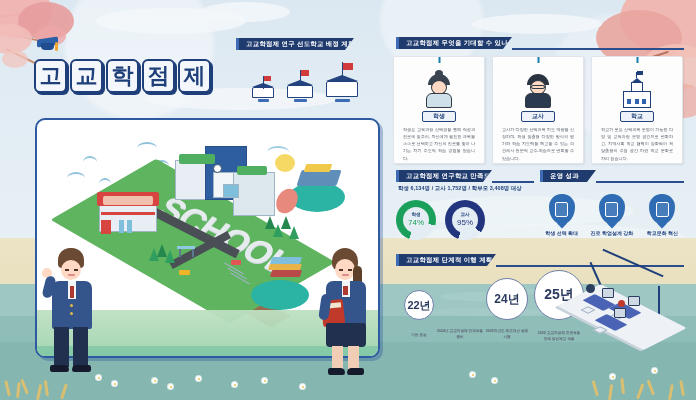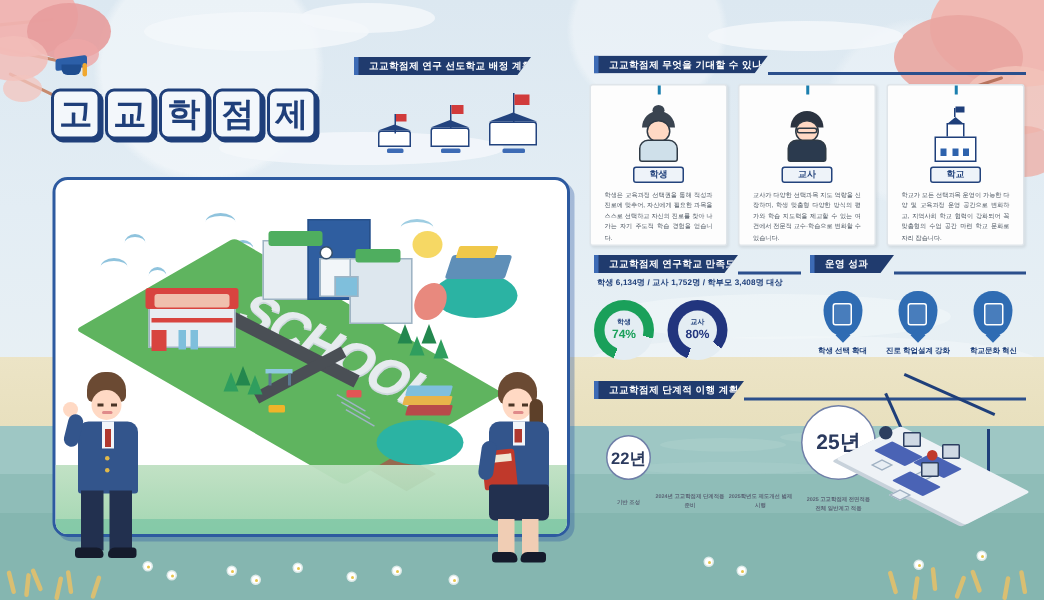--- a/index.html
+++ b/index.html
@@ -164,21 +164,21 @@
   
   .sat-note { position:absolute; left:398px; top:185px; font-size:5.4px; font-weight:700;
         color:#1f3f7a; letter-spacing:.1px; }
   .donuts { position:absolute; left:396px; top:196px; width:140px; height:48px;
         display:flex; gap:9px; align-items:center; }
   .donut { width:40px; height:40px; border-radius:50%; position:relative; }
   .donut .hole { position:absolute; left:7px; top:7px; width:26px; height:26px;
         border-radius:50%; background:#e4edf3; display:flex; flex-direction:column;
         align-items:center; justify-content:center; }
   .donut .dl { font-size:4.6px; font-weight:700; color:#1f3f7a; line-height:1; }
-  .donut .dv { font-size:8px; font-weight:700; line-height:1.15; }
+  .donut .dv { font-size:8px; font-weight:400; line-height:1.15; }
 
   
   .results { position:absolute; left:540px; top:194px; width:144px;
         display:flex; gap:7px; }
   .res { flex:1; text-align:center; }
   .res .circ { width:26px; height:30px; margin:0 auto; background:#2f6cb3;
         border-radius:50% 50% 50% 50%/ 44% 44% 60% 60%; position:relative;
         display:flex; align-items:center; justify-content:center; }
   .res .circ:after { content:""; position:absolute; bottom:-3px; left:50%;
         transform:translateX(-50%) rotate(45deg); width:7px; height:7px; background:#2f6cb3; }
@@ -507,21 +507,21 @@
   <div class="donuts">
     <div class="donut" id="donut0" style="background: conic-gradient(from 200deg, rgb(26, 160, 90) 0deg, rgb(26, 160, 90) 266.4deg, rgb(228, 237, 243) 266.4deg, rgb(228, 237, 243) 360deg);">
       <div class="hole">
         <span class="dl">학생</span>
         <span class="dv" id="dv0" style="color: rgb(26, 160, 90);">74%</span>
       </div>
     </div>
     <div class="donut" id="donut1" style="background: conic-gradient(from 200deg, rgb(34, 53, 126) 0deg, rgb(34, 53, 126) 288deg, rgb(228, 237, 243) 288deg, rgb(228, 237, 243) 360deg);">
       <div class="hole">
         <span class="dl">교사</span>
-        <span class="dv" id="dv1" style="color: rgb(34, 53, 126);">80%</span>
+        <span class="dv" id="dv1" style="color: rgb(34, 53, 126);">95%</span>
       </div>
     </div>
   </div>
 
   <div class="ribbon" style="left:540px;top:170px;width:56px;">
     <span>운영 성과</span>
   </div>
   <div class="ribbon-line" style="left:596px;top:181px;width:88px;"></div>
 
   <div class="results">
@@ -550,20 +550,21 @@
   </div>
   <div class="ribbon-line" style="left:496px;top:265px;width:188px;"></div>
 
   <div class="timeline">
     <div class="tnode" style="left:6px;width:30px;height:30px;font-size:11px;text-align:center;">22년</div>
     <div class="tcap" style="left:-2px;bottom:4px;">기반 조성</div>
 
     <div class="tcap" style="left:39px;bottom:2px;">2024년 고교학점제
 단계적용 준비</div>
 
+    <div class="tnode" style="left:88px;width:42px;height:42px;font-size:12px;">24년</div>
     <div class="tcap" style="left:86px;bottom:2px;">2025학년도
 제도개선 법제 시행</div>
 
     <div class="tnode" style="left:136px;width:50px;height:50px;font-size:14px;">25년</div>
     <div class="tcap" style="left:138px;bottom:0px;">2025 고교학점제
 전면적용 전체
 일반계고 적용</div>
   </div>
 
   <div class="classroom">

